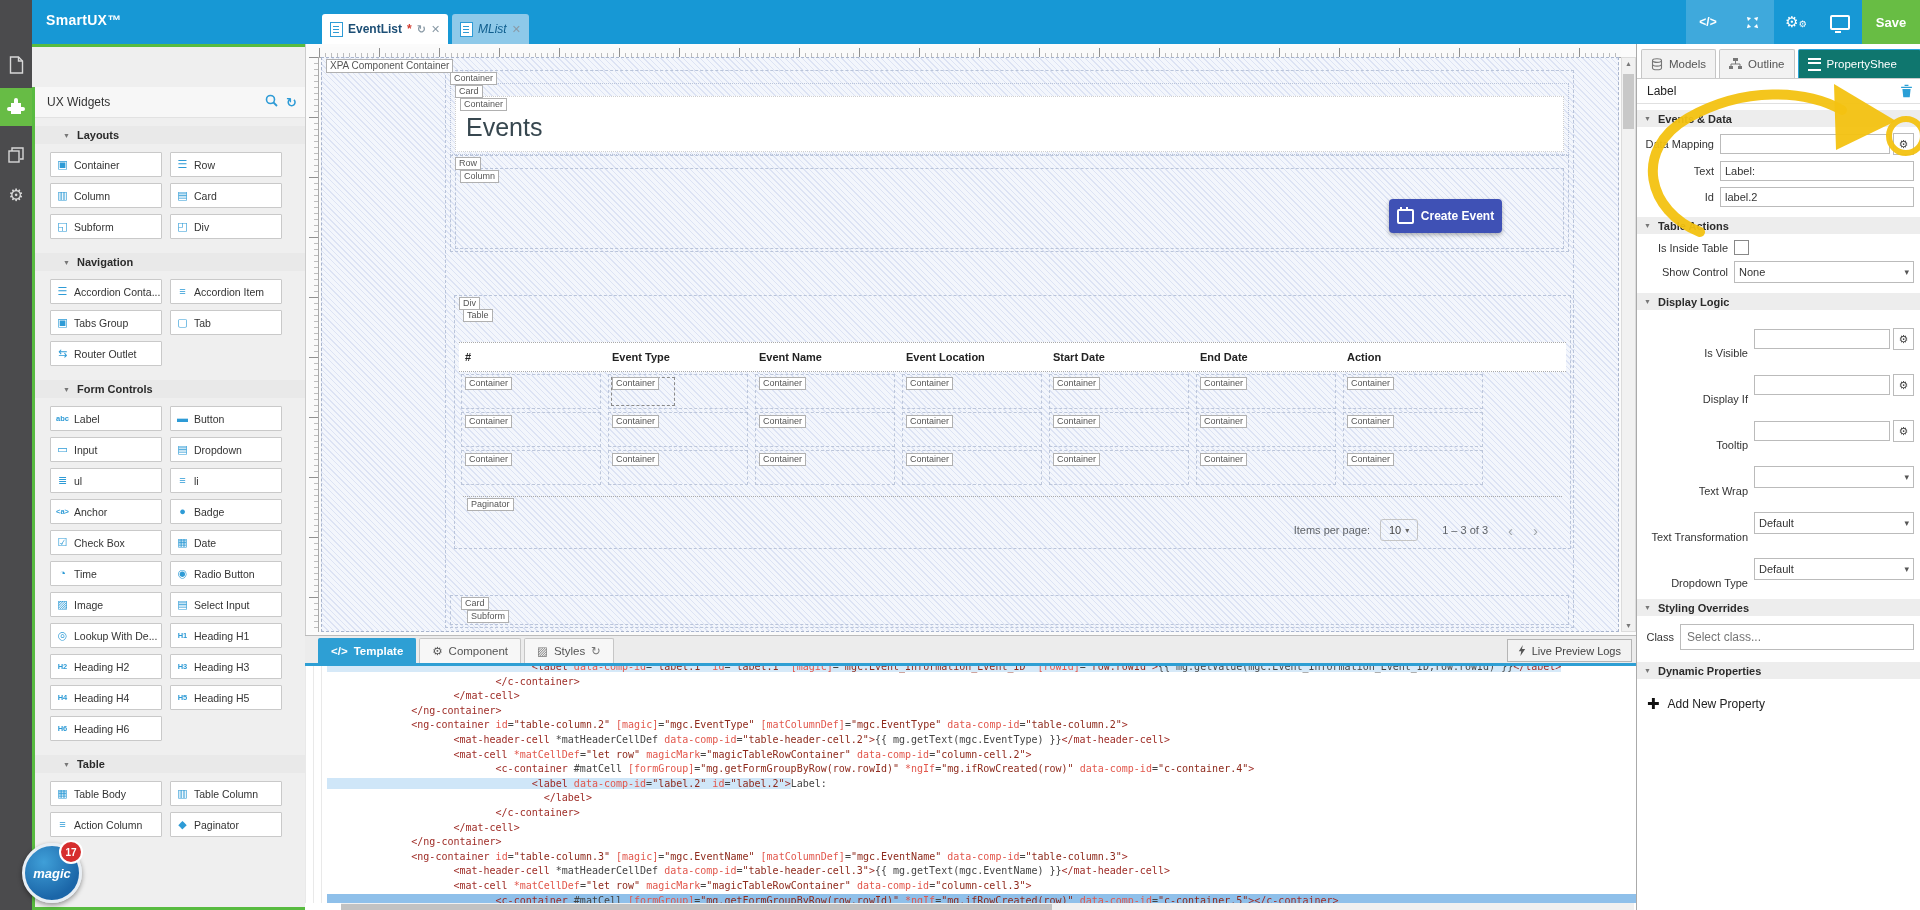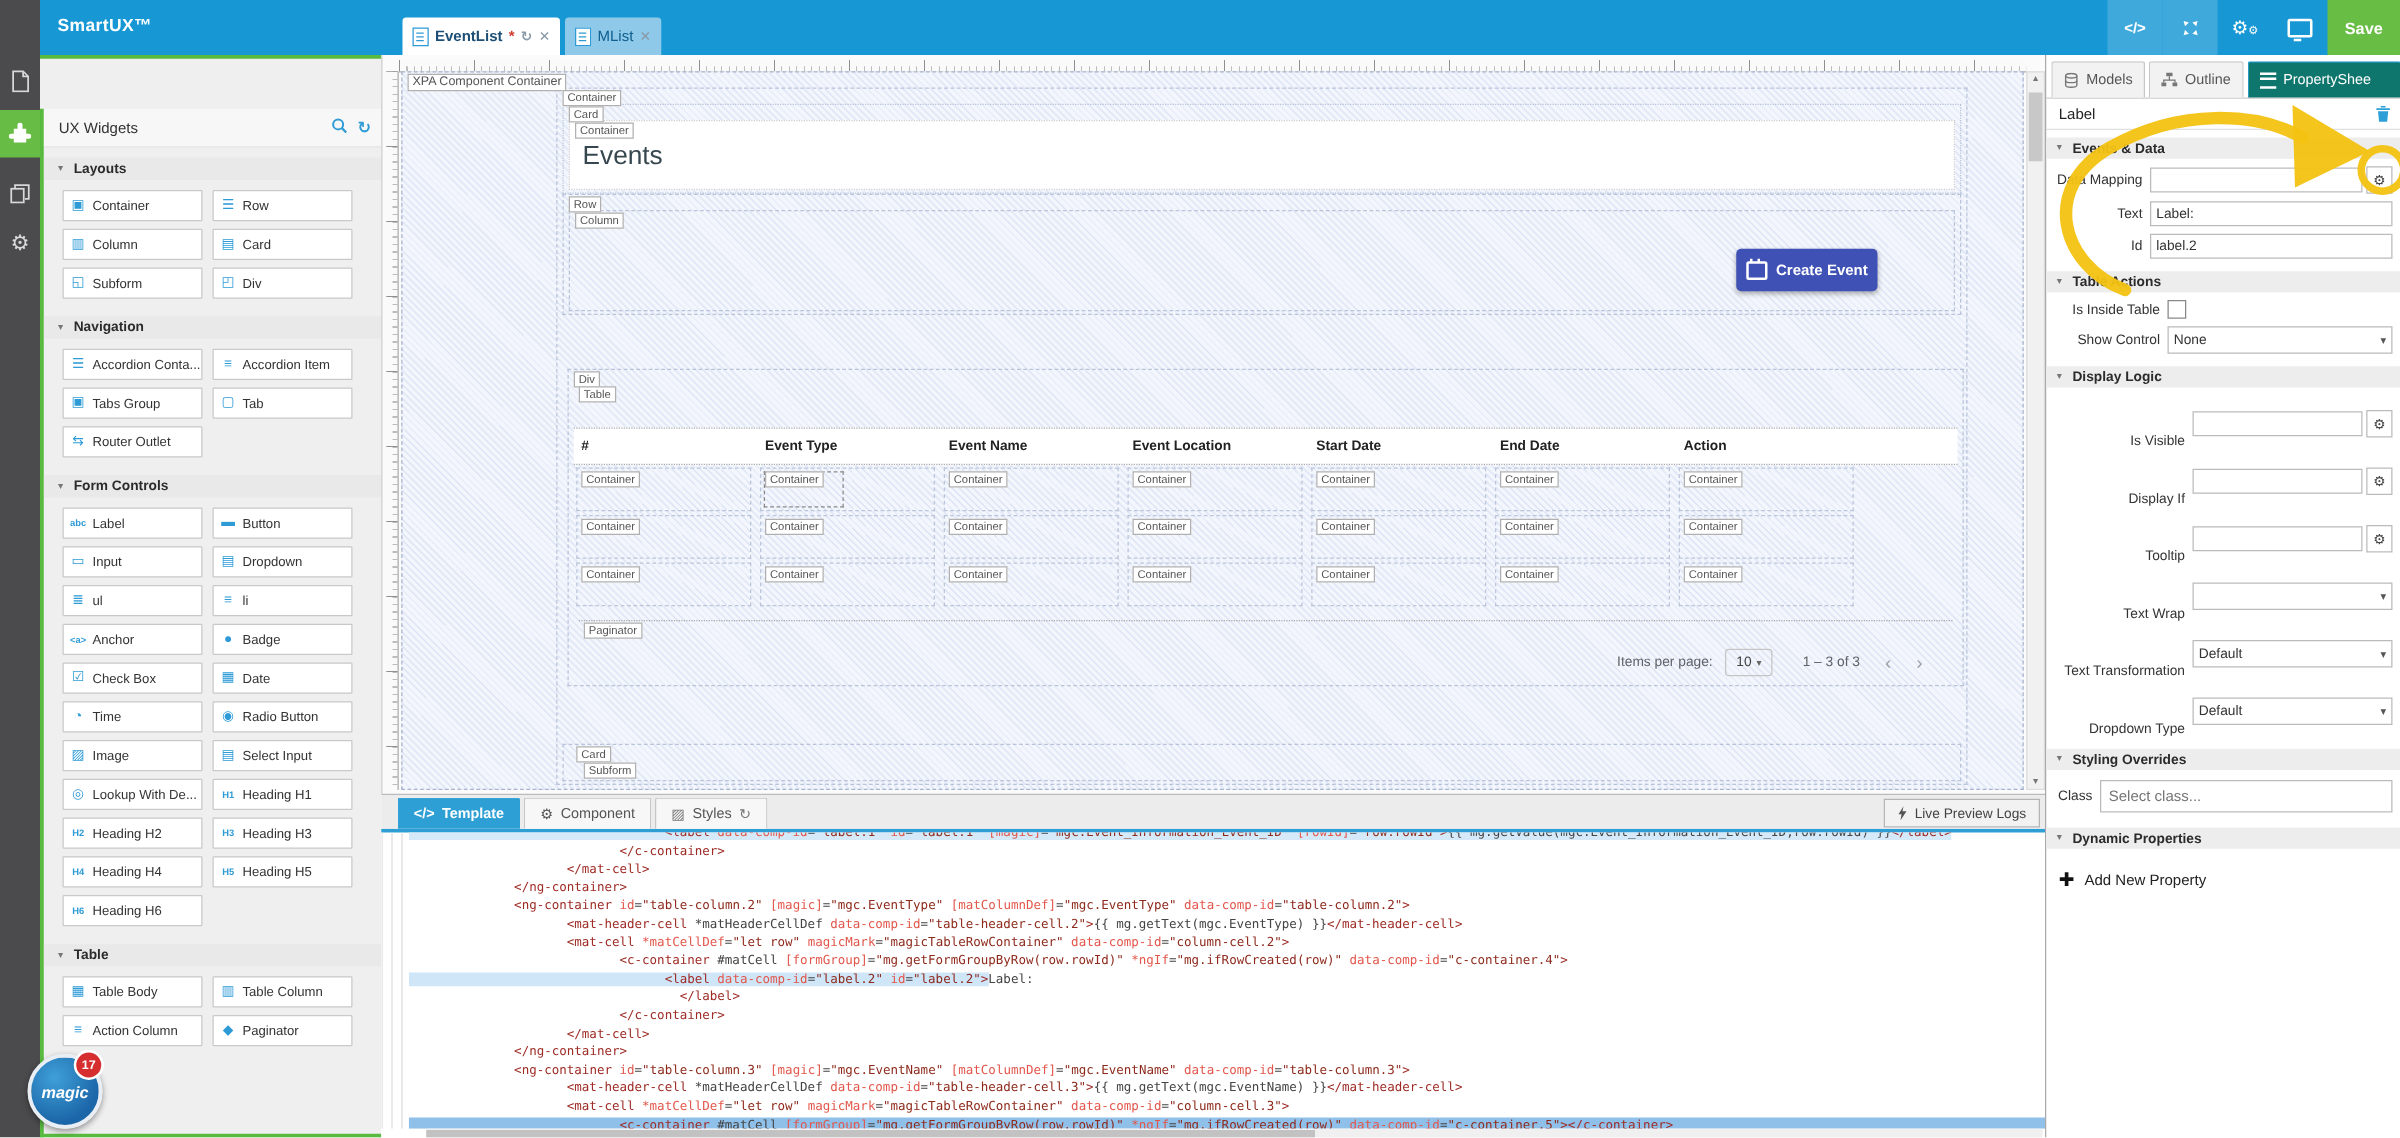--- a/index.html
+++ b/index.html
@@ -15,41 +15,41 @@
       box-shadow:0 2px 5px rgba(0,0,0,.4);z-index:40;display:flex;align-items:center;justify-content:center;}
   .magic-logo .mtxt{color:#fff;font-size:13px;font-style:italic;font-weight:bold;}
   .magic-badge{position:absolute;right:-4px;top:-6px;width:20px;height:20px;border-radius:50%;background:#d62e2e;
       color:#fff;font-size:10px;font-weight:bold;display:flex;align-items:center;justify-content:center;border:2px solid #fff;}
 
   
   .topbar{position:absolute;left:32px;top:0;width:1888px;height:44px;background:#1798d5;}
   .brand{position:absolute;left:14px;top:12px;color:#fff;font-size:14px;font-weight:bold;letter-spacing:.3px;}
   .doc-tab{position:absolute;bottom:0;height:30px;border-radius:3px 3px 0 0;display:flex;align-items:center;padding:0 8px;gap:5px;font-size:12px;}
   .doc-tab.active{left:290px;background:#fff;color:#1d4f76;font-weight:bold;}
-  .doc-tab.inactive{left:420px;background:#8ec9e9;color:#0f5e8e;}
+  .doc-tab.inactive{left:420px;background:#8ec9e9;color:#0f5e8e;font-style:italic;}
   .pageicon{width:11px;height:13px;border:1px solid #2e9bd6;background:#fff;position:relative;}
   .pageicon:before{content:"";position:absolute;left:2px;top:3px;width:6px;height:1px;background:#2e9bd6;box-shadow:0 3px 0 #2e9bd6,0 6px 0 #2e9bd6;}
   .tab-star{color:#d23b2f;font-weight:bold;}
   .tab-x,.tab-rf{color:#8a9aa6;font-size:11px;}
   .tb-right{position:absolute;right:0;top:0;height:44px;display:flex;align-items:stretch;}
   .tb-btn{width:44px;display:flex;align-items:center;justify-content:center;color:#fff;}
   .tb-btn.lit{background:#3fa9dc;}
   .save-btn{width:58px;background:#68bd44;color:#fff;display:flex;align-items:center;justify-content:center;font-size:13px;font-weight:bold;}
   .mon{width:16px;height:11px;border:2px solid #fff;border-radius:2px;position:relative;}
   .mon:after{content:"";position:absolute;left:3px;bottom:-5px;width:6px;height:2px;background:#fff;}
 
   
   .sidebar{position:absolute;left:32px;top:44px;width:273px;height:866px;background:#efefef;}
   .appname{height:40px;background:#f3f3f3;display:flex;align-items:center;padding-left:14px;font-size:12px;color:#444;}
   .greenline{height:3px;background:#58bb40;}
   .widgets{position:absolute;left:0;top:43px;right:0;bottom:0;border-left:3px solid #58bb40;border-bottom:3px solid #58bb40;background:#efefef;overflow:hidden;}
   .whead{height:30px;display:flex;align-items:center;padding:0 8px 0 12px;background:#f7f7f7;border-bottom:1px solid #e2e2e2;}
   .whead .t{flex:1;font-size:12px;color:#333;}
   .whead .ic{margin-left:8px;color:#2e9bd6;font-weight:bold;font-size:13px;}
-  .wsec-h{display:flex;align-items:center;gap:7px;height:18px;margin-top:8px;padding-left:10px;background:#e9e9e9;}
+  .wsec-h{display:flex;align-items:center;gap:7px;height:18px;margin-top:8px;padding-left:28px;background:#e9e9e9;}
   .wsec-h .tri{font-size:7px;color:#777;}
   .wsec-h .st{font-size:11px;font-weight:bold;color:#2b2b2b;}
   .wgrid{display:grid;grid-template-columns:112px 112px;gap:6px 8px;padding:8px 0 6px 15px;}
   .witem{height:23px;background:#fff;border:1px solid #c9c9c9;border-radius:1px;display:flex;align-items:center;padding:0 4px;gap:4px;overflow:hidden;}
   .wicon{min-width:15px;height:13px;display:flex;align-items:center;justify-content:center;color:#2e9bd6;font-size:11px;line-height:13px;}
   .wicon.small{font-size:7.5px;font-weight:bold;letter-spacing:0;}
   .wlabel{font-size:10.5px;color:#333;white-space:nowrap;}
 
   
   .canvas{position:absolute;left:305px;top:44px;width:1331px;height:591px;background:#fbfbfb;border-left:1px solid #ccc;}
@@ -58,21 +58,21 @@
      background-size:100% 9px,100% 4px;background-position:left bottom,left bottom;background-repeat:no-repeat;}
   .vruler{position:absolute;left:2px;top:13px;width:10px;bottom:3px;background-color:#fafafa;border-right:1px solid #aaa;
      background-image:repeating-linear-gradient(180deg,#909090 0 1px,transparent 1px 60px),repeating-linear-gradient(180deg,#bdbdbd 0 1px,transparent 1px 6px);
      background-size:9px 100%,4px 100%;background-position:right top,right top;background-repeat:no-repeat;}
   .hatch{background-color:#f3f6fc;background-image:repeating-linear-gradient(45deg,rgba(90,120,200,.15) 0 1px,transparent 1px 4px);}
   .xpa{position:absolute;left:15px;top:13px;right:18px;bottom:3px;border:1px dashed #a8b4cc;}
   .chip{position:absolute;left:4px;top:1px;background:#fff;border:1px solid #b0b0b0;color:#555;font-size:9px;line-height:11px;padding:0 3px;white-space:nowrap;z-index:3;}
   .chip.big{font-size:10px;line-height:12px;}
   .cbox{position:absolute;border:1px dashed #b9c4da;}
   .container2{background:#fff;border:1px dotted #cfcfcf;}
-  .events-title{position:absolute;left:10px;top:16px;font-size:21px;font-weight:500;color:#37474f;}
+  .events-title{position:absolute;left:10px;top:16px;font-size:25px;font-weight:500;color:#37474f;}
   .create-btn{position:absolute;width:113px;height:34px;background:#3f51b5;border-radius:4px;color:#fff;font-size:12px;font-weight:bold;
       display:flex;align-items:center;justify-content:center;gap:7px;box-shadow:0 2px 4px rgba(0,0,0,.3);}
   .cal{width:13px;height:11px;border:2px solid #fff;border-radius:2px;position:relative;}
   .cal:before{content:"";position:absolute;top:-4px;left:1px;width:2px;height:3px;background:#fff;box-shadow:6px 0 0 #fff;}
   .thead{position:absolute;left:0;right:0;top:34px;height:28px;background:#fff;border-top:1px dotted #aaa;border-bottom:1px dotted #aaa;
       display:grid;grid-template-columns:repeat(7,140px);gap:7px;align-items:center;padding-left:6px;}
   .thead span{font-size:11px;font-weight:bold;color:#222;}
   .tbodyg{position:absolute;left:2px;right:0;top:66px;display:grid;grid-template-columns:repeat(7,140px);gap:3px 7px;}
   .tcell{height:33px;position:relative;border:1px dashed #bcc6da;}
   .cellsel{position:absolute;left:2px;top:2px;width:62px;height:27px;border:1px dashed #8a8a8a;}

